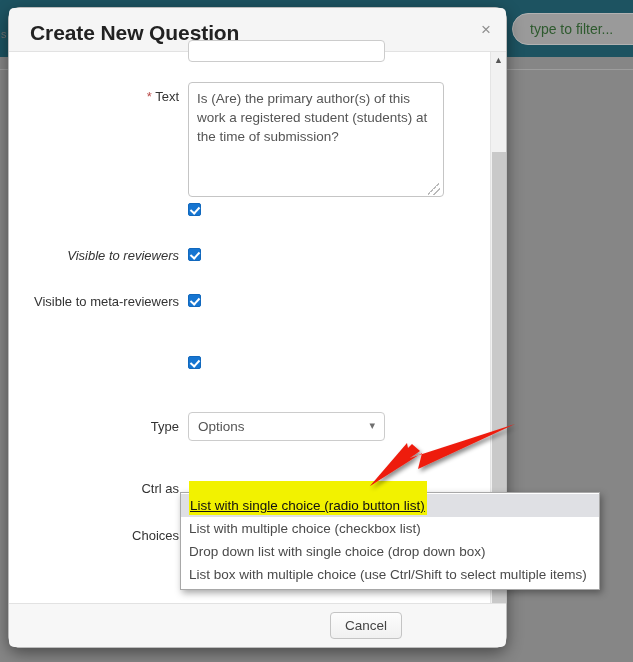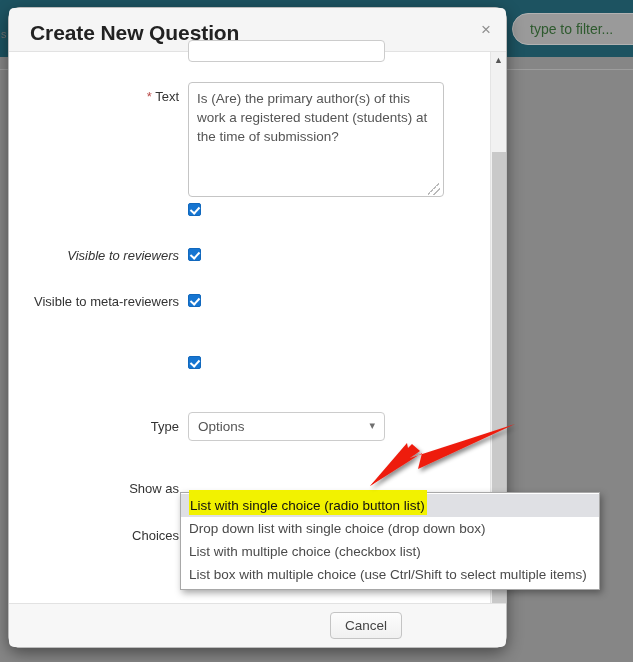--- a/index.html
+++ b/index.html
@@ -259,21 +259,22 @@
     color: #4a4a4a;
     white-space: nowrap;
     cursor: default;
   }
   .dd-item.selected {
     background: #dfe0e4;
     color: #111111;
   }
   .dd-item.selected .dd-text {
     background: #f2f200;
-    padding: 8px 2px 2px 1px;
+    padding: 17px 2px 2px 1px;
+    text-decoration: underline;
   }
 
   
   .red-arrow {
     position: absolute;
     left: 360px; top: 420px;
     width: 165px; height: 75px;
     z-index: 80;
     pointer-events: none;
   }
@@ -350,21 +351,21 @@
       <div class="cbx" style="left:179px; top:242px;"></div>
 
       <div class="cbx" style="left:179px; top:304px;"></div>
 
       <div class="row-label" style="left:40px; top:366px; width:130px;">Type</div>
       <div class="select-box" style="left:179px; top:360px; width:197px; height:29px;">
         <span class="select-value">Options</span>
         <span class="caret">▾</span>
       </div>
 
-      <div class="row-label" style="left:40px; top:428px; width:130px;">Show as</div>
+      <div class="row-label" style="left:40px; top:428px; width:130px;">Ctrl as</div>
       <div class="select-box select-focus" style="left:179px; top:422px; width:197px; height:28px;">
         <span class="select-value">List with single choice (radio l</span>
         <span class="caret">▾</span>
       </div>
 
       <div class="row-label" style="left:40px; top:475px; width:130px;">Choices</div>
 
     </div>
 
     <div class="scrollbar">
@@ -373,22 +374,22 @@
     </div>
   </div>
 
   <div class="modal-footer">
     <button class="btn btn-cancel">Cancel</button>
   </div>
 </div>
 
 <div class="dropdown-list">
   <div class="dd-item selected"><span class="dd-text">List with single choice (radio button list)</span></div>
+  <div class="dd-item"><span class="dd-text">List with multiple choice (checkbox list)</span></div>
   <div class="dd-item"><span class="dd-text">Drop down list with single choice (drop down box)</span></div>
-  <div class="dd-item"><span class="dd-text">List with multiple choice (checkbox list)</span></div>
   <div class="dd-item"><span class="dd-text">List box with multiple choice (use Ctrl/Shift to select multiple items)</span></div>
 </div>
 
 <svg class="red-arrow" viewBox="0 0 165 75">
   <defs>
     <filter id="arrowShadow" x="-25%" y="-25%" width="160%" height="160%">
       <feDropShadow dx="2" dy="3" stdDeviation="2.2" flood-color="#000000" flood-opacity="0.45"></feDropShadow>
     </filter>
   </defs>
   <g filter="url(#arrowShadow)">

